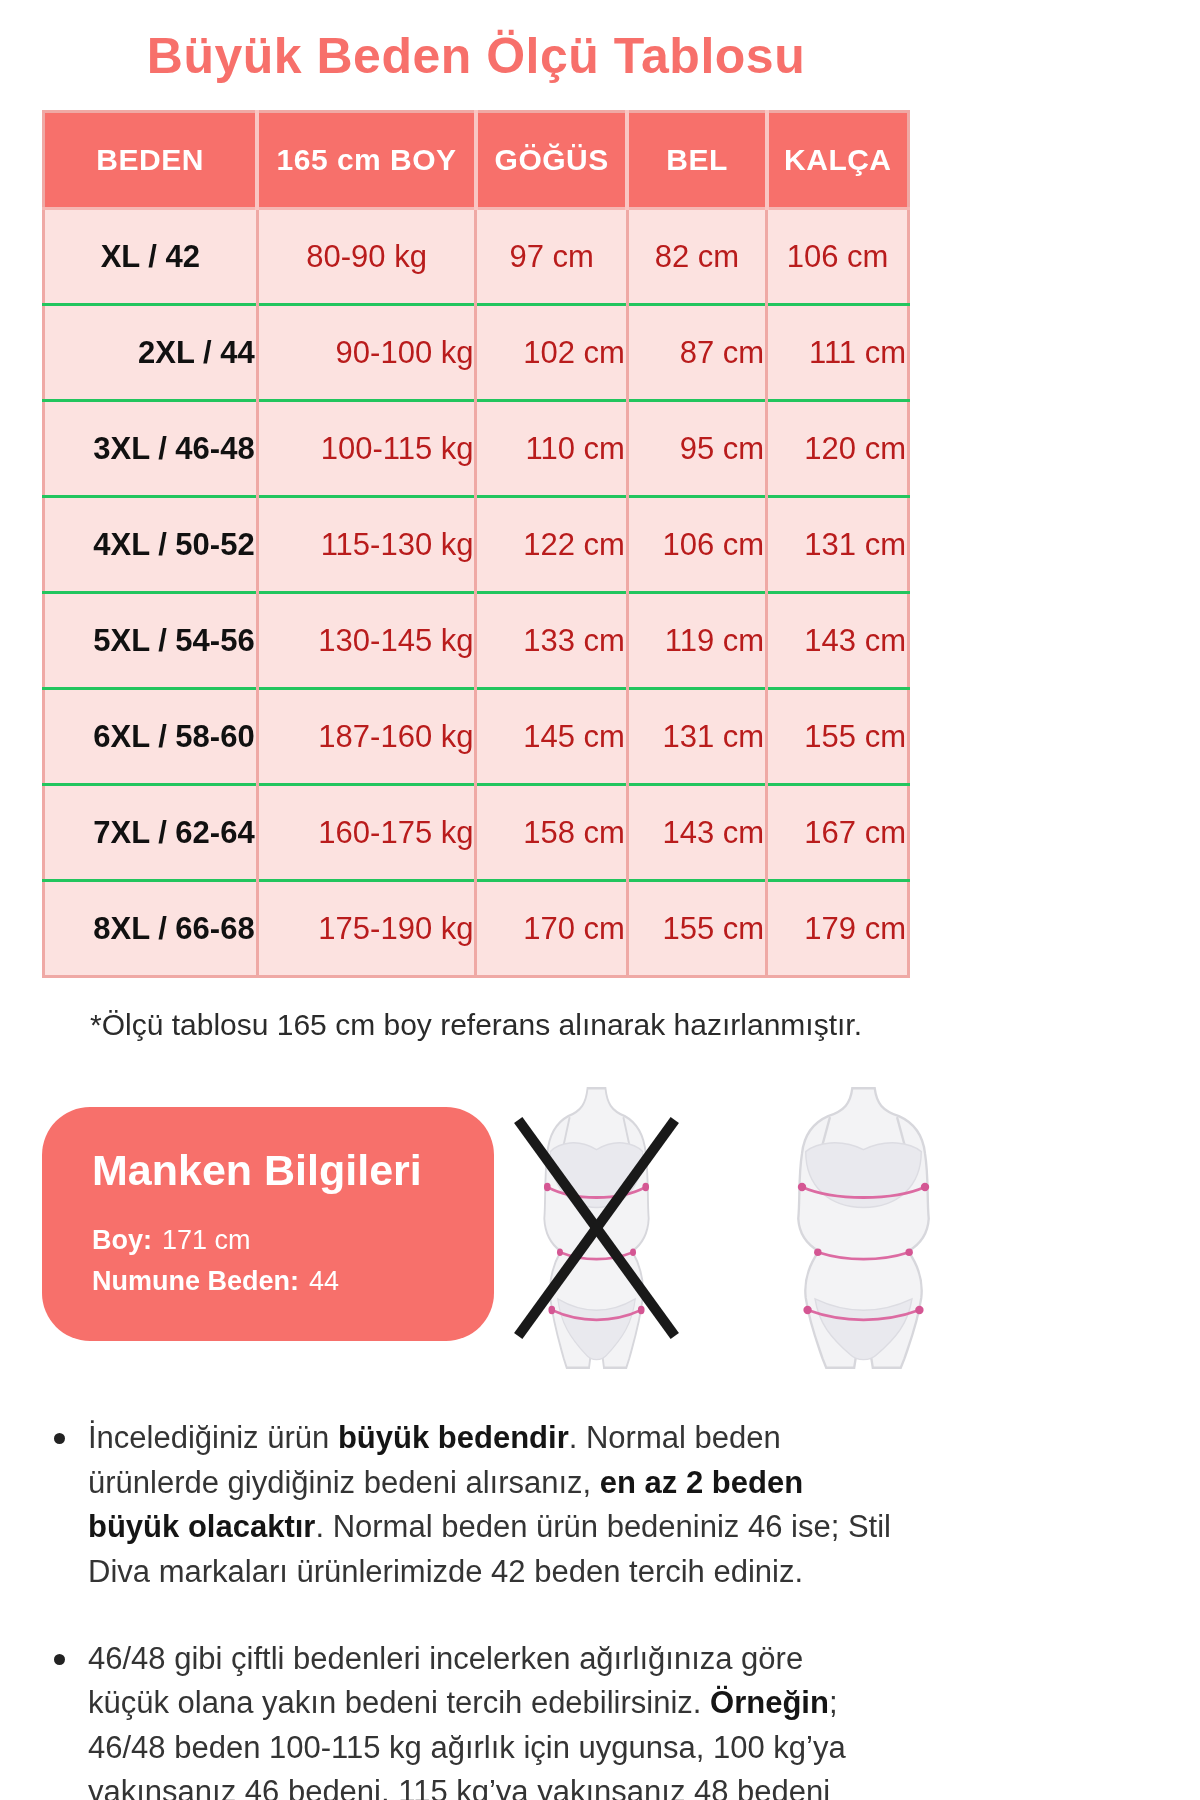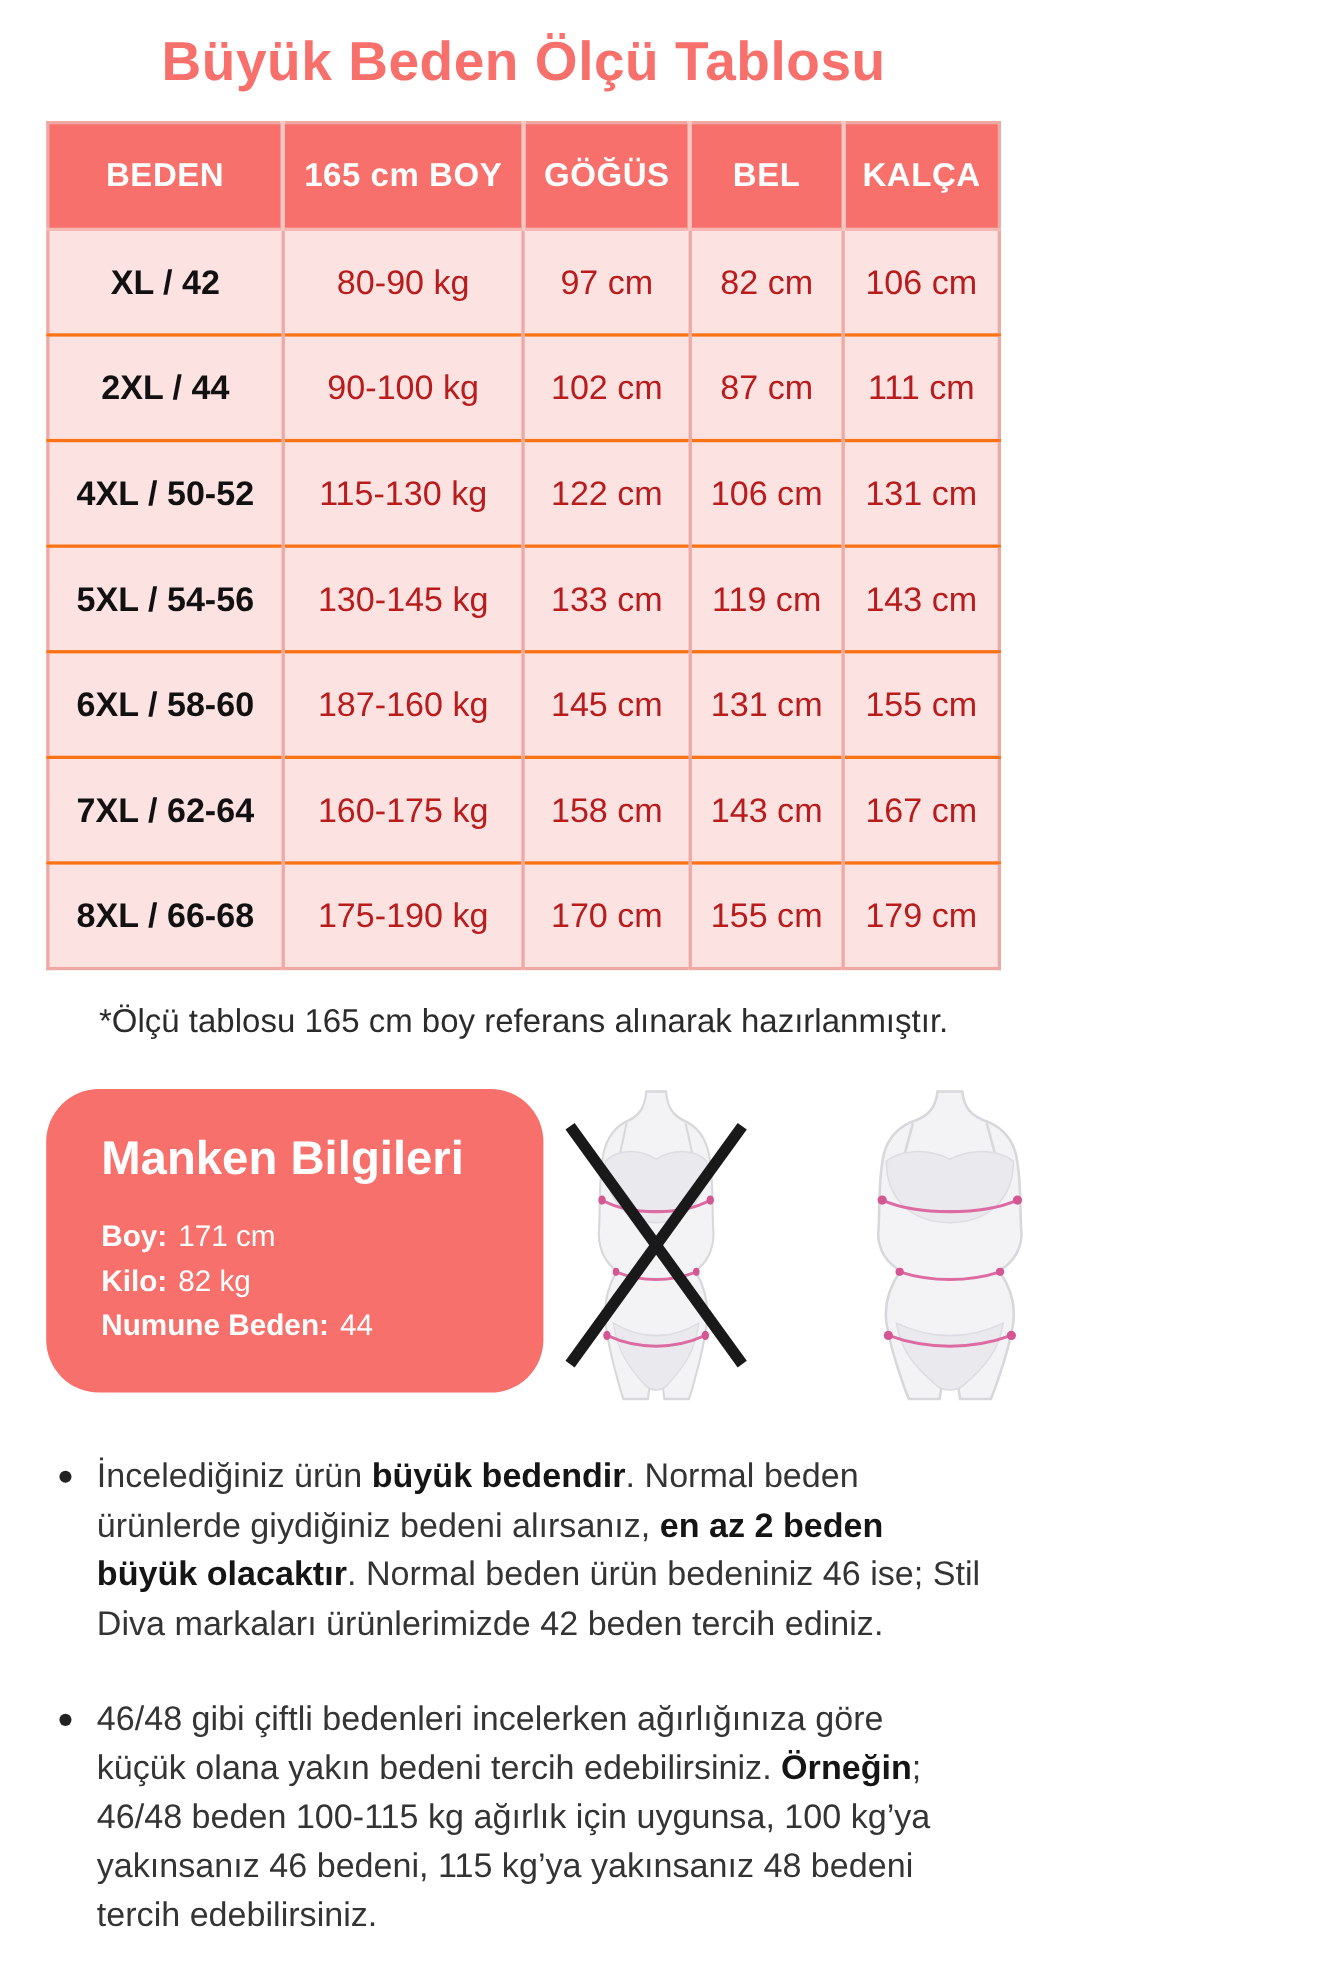--- a/index.html
+++ b/index.html
@@ -9,21 +9,21 @@
   
   .page-title{margin:0;text-align:center;font-size:50px;line-height:1.2;font-weight:800;color:#f7706b;letter-spacing:.5px;}
 
   
   .table-wrap{margin:24px 42px 0;}
   table.size-table{width:100%;border-collapse:collapse;table-layout:fixed;border:3px solid #efa9a5;}
   .size-table th{background:#f7706b;color:#fff;font-size:30px;font-weight:700;height:92px;letter-spacing:.5px;}
   .size-table th + th{border-left:4px solid #f9c6c3;}
   .size-table td{background:#fce2e0;color:#b91c1c;font-size:31px;text-align:center;height:91px;}
   .size-table td + td{border-left:3px solid #efa9a5;}
-  .size-table tbody tr + tr td{border-top:3px solid #f97316;}
+  .size-table tbody tr + tr td{border-top:3px solid #22c55e;text-align:right;}
   .size-table tbody tr:first-child td{border-top:3px solid #f5b7b3;text-align:center;}
   .size-table td.size-label{font-weight:800;color:#111;}
 
   
   .footnote{margin-top:30px;text-align:center;font-size:30px;color:#2b2b2b;}
 
   
   .info-row{display:flex;margin:34px 42px 0;align-items:center;}
   .model-card{width:452px;box-sizing:border-box;background:#f7706b;border-radius:48px;padding:38px 30px 40px 50px;color:#fff;flex:none;}
   .model-card h2{margin:0 0 24px 0;font-size:43px;font-weight:800;line-height:1.2;}
@@ -81,20 +81,27 @@
           <td>106 cm</td>
         </tr>
         <tr>
           <td class="size-label">2XL / 44</td>
           <td>90-100 kg</td>
           <td>102 cm</td>
           <td>87 cm</td>
           <td>111 cm</td>
         </tr>
         <tr>
+          <td class="size-label">3XL / 46-48</td>
+          <td>100-115 kg</td>
+          <td>110 cm</td>
+          <td>95 cm</td>
+          <td>120 cm</td>
+        </tr>
+        <tr>
           <td class="size-label">4XL / 50-52</td>
           <td>115-130 kg</td>
           <td>122 cm</td>
           <td>106 cm</td>
           <td>131 cm</td>
         </tr>
         <tr>
           <td class="size-label">5XL / 54-56</td>
           <td>130-145 kg</td>
           <td>133 cm</td>
@@ -126,23 +133,20 @@
     </table>
   </div>
 
   <div class="footnote">*Ölçü tablosu 165 cm boy referans alınarak hazırlanmıştır.</div>
 
   <div class="info-row">
     <div class="model-card">
       <h2>Manken Bilgileri</h2>
       <div class="model-field">
         <span class="lbl">Boy:</span><span class="val">171 cm</span>
-      </div>
-      <div class="model-field">
-        <span class="lbl">Kilo:</span><span class="val">82 kg</span>
       </div>
       <div class="model-field">
         <span class="lbl">Numune Beden:</span><span class="val">44</span>
       </div>
     </div>
 
     <div class="figures">
       <div class="fig">
         <svg width="205" height="288" viewBox="0 0 220 300">
           <g transform="translate(22,0) scale(0.8 1)">

